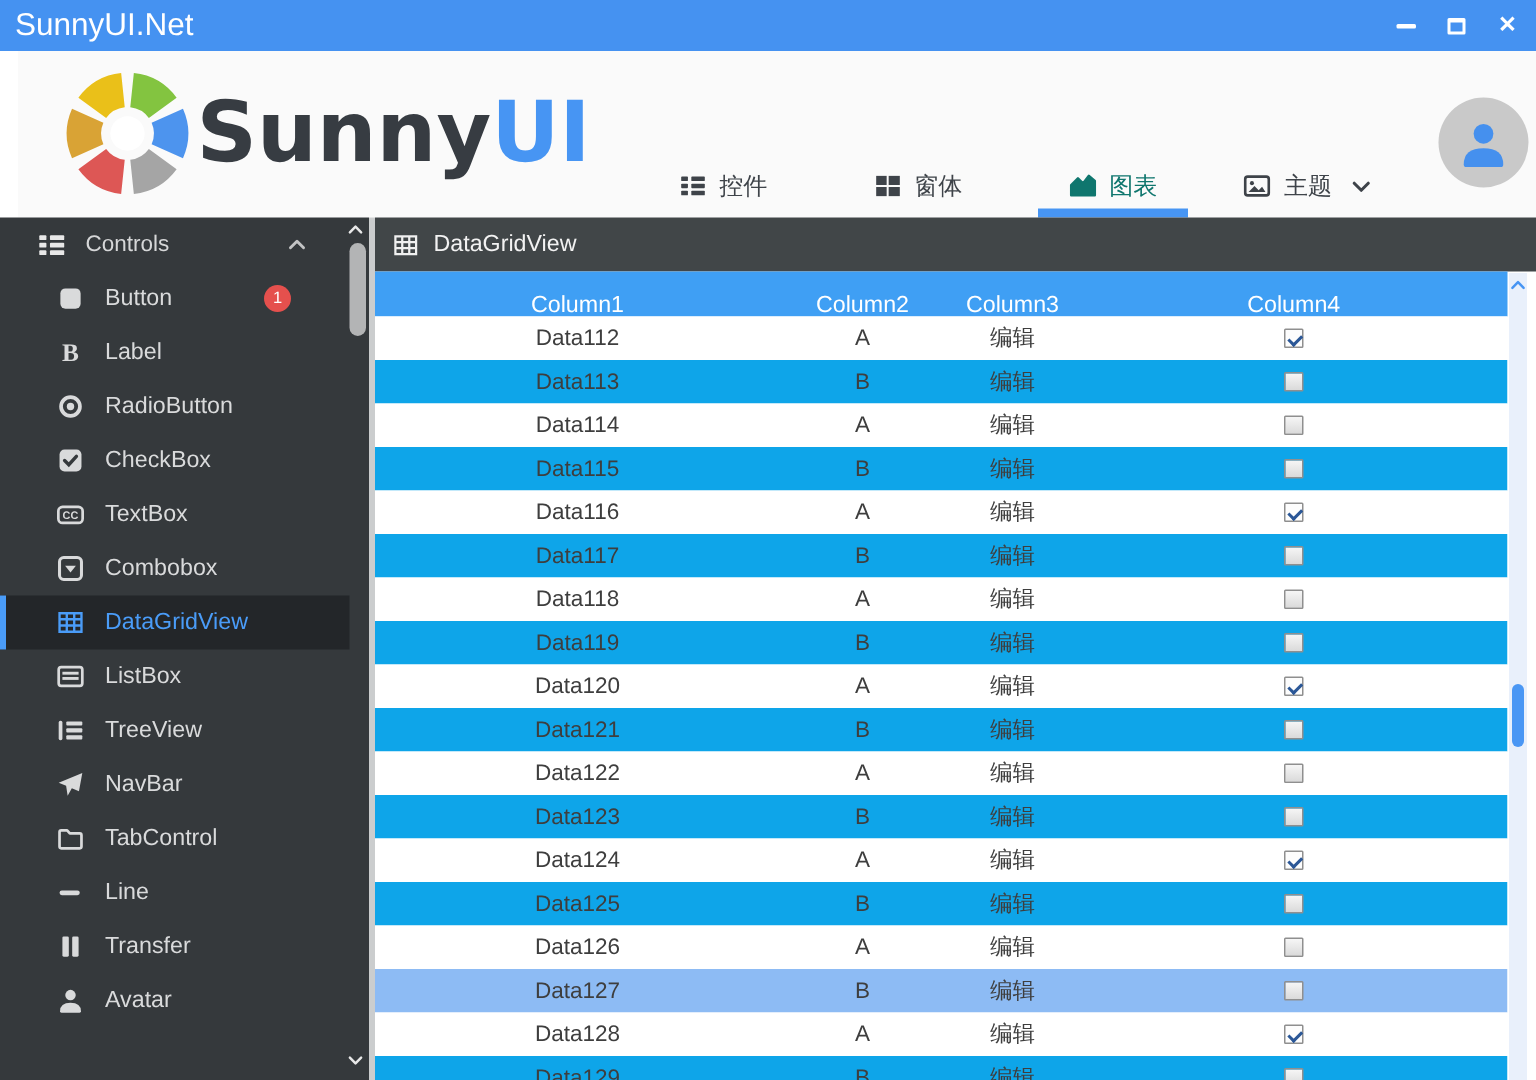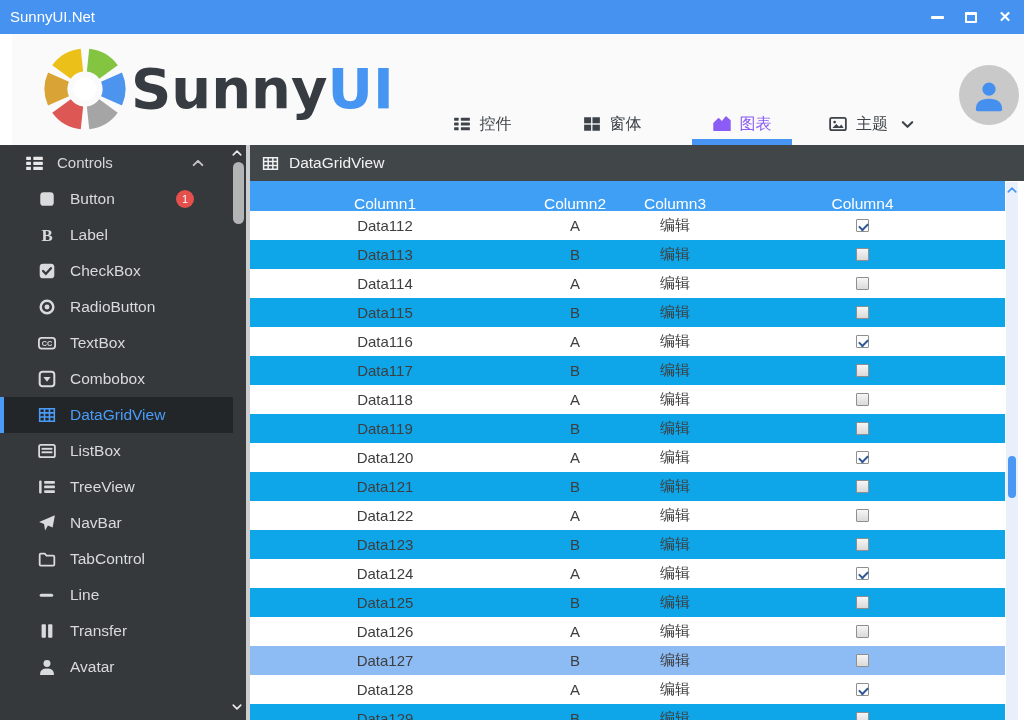--- a/index.html
+++ b/index.html
@@ -7,21 +7,21 @@
   #app {
     position:relative; width:1024px; height:720px; overflow:hidden;
     background:#ffffff; font-family:"Liberation Sans", sans-serif;
     -webkit-font-smoothing:antialiased;
   }
   .icon svg { width:100%; height:100%; fill:currentColor; display:block; }
   .icon { display:inline-block; }
 
   
   .titlebar { position:absolute; left:0; top:0; width:1024px; height:34px; background:#4592f1; }
-  .tb-title { position:absolute; left:10px; top:0; line-height:34px; color:#ffffff; font-size:15px;text-align:center; }
+  .tb-title { position:absolute; left:10px; top:0; line-height:34px; color:#ffffff; font-size:21px;text-align:center; }
   .win-btns { position:absolute; right:10px; top:0; height:34px; display:flex; align-items:center; gap:16px; }
   .win-btn { width:18px; height:18px; display:flex; align-items:center; justify-content:center; cursor:pointer; }
   .g-min { width:13px; height:3px; background:#ffffff; border-radius:1px; }
   .g-max { width:12px; height:11px; border:2px solid #ffffff; border-top-width:3px; border-radius:1px; }
   .g-close { color:#ffffff; font-size:15px; font-weight:bold; line-height:18px; }
 
   
   .app-header { position:absolute; left:12px; top:34px; width:1024px; height:111px; background:#fafafa; }
   .logo-wheel { position:absolute; left:29px; top:11px; width:88px; height:88px; }
   .logo-text { position:absolute; left:119px; top:16px; height:78px; line-height:78px;
@@ -29,21 +29,21 @@
   .logo-ui { color:#4795f3; }
   .avatar { position:absolute; left:947px; top:31px; width:60px; height:60px; border-radius:50%;
     background:#c9c9c9; overflow:hidden; cursor:pointer; }
   .avatar .icon { position:absolute; left:13px; top:13px; width:34px; height:36px; color:#4590ee; }
 
   
   .nav { position:absolute; left:405px; bottom:0; height:42px; display:flex; }
   .tab { width:130px; position:relative; display:flex; align-items:center; justify-content:center;
     gap:9px; font-size:16px; color:#3e4349; cursor:pointer; }
   .tab .tab-icon { width:18px; height:18px; }
-  .tab.active { color:#8b5cf6; }
+  .tab.active { color:#0f766e; }
   .tab.active::after { content:''; position:absolute; left:15px; bottom:0; width:100px; height:6px; background:#4795f3; }
   .tab .dd-icon { width:15px; height:15px; color:#3e4349; margin-left:3px; }
 
   
   .sidebar { position:absolute; left:0; top:145px; width:246px; height:575px; background:#35393c; }
   .v-sep { position:absolute; left:246px; top:145px; width:4px; height:575px; background:#cbcdce; }
   .side-header { position:absolute; left:0; top:0; width:233px; height:36px; cursor:pointer; }
   .sh-icon { position:absolute; left:25px; top:9px; width:19px; height:19px; color:#e8e8e8; }
   .sh-label { position:absolute; left:57px; top:0; line-height:36px; font-size:15px; color:#d6d7d8; }
   .sh-chevron { position:absolute; right:28px; top:11px; width:14px; height:14px; color:#c2c3c4; }
@@ -211,34 +211,34 @@
           <span class="icon">
             <svg viewBox="0 0 16 16">
               <text x="8" y="13" font-size="15" font-family="Liberation Serif,serif" font-weight="bold" text-anchor="middle" fill="currentColor">B</text>
             </svg>
           </span>
           <span class="side-label">Label</span>
         </div>
         <div class="side-item">
           <span class="icon">
             <svg viewBox="0 0 16 16">
+              <circle cx="8" cy="8" r="5.6" fill="none" stroke="currentColor" stroke-width="2.2"></circle>
+              <circle cx="8" cy="8" r="2.2"></circle>
+            </svg>
+          </span>
+          <span class="side-label">RadioButton</span>
+        </div>
+        <div class="side-item">
+          <span class="icon">
+            <svg viewBox="0 0 16 16">
               <rect x="1.5" y="1.5" width="13" height="13" rx="3"></rect>
               <path d="M4.5,8 L7,10.5 L11.5,5.5" fill="none" stroke="#35393c" stroke-width="2" stroke-linecap="round"></path>
             </svg>
           </span>
           <span class="side-label">CheckBox</span>
-        </div>
-        <div class="side-item">
-          <span class="icon">
-            <svg viewBox="0 0 16 16">
-              <circle cx="8" cy="8" r="5.6" fill="none" stroke="currentColor" stroke-width="2.2"></circle>
-              <circle cx="8" cy="8" r="2.2"></circle>
-            </svg>
-          </span>
-          <span class="side-label">RadioButton</span>
         </div>
         <div class="side-item">
           <span class="icon">
             <svg viewBox="0 0 16 16">
               <rect x="0.8" y="3.5" width="14.4" height="9.5" rx="2.5" fill="none" stroke="currentColor" stroke-width="1.6"></rect>
               <text x="8" y="10.6" font-size="6.5" font-weight="bold" text-anchor="middle" fill="currentColor">CC</text>
             </svg>
           </span>
           <span class="side-label">TextBox</span>
         </div>

